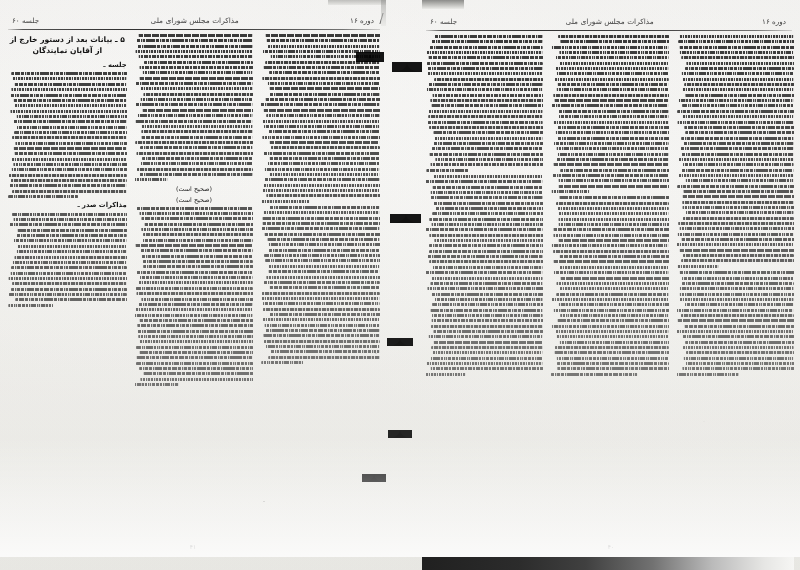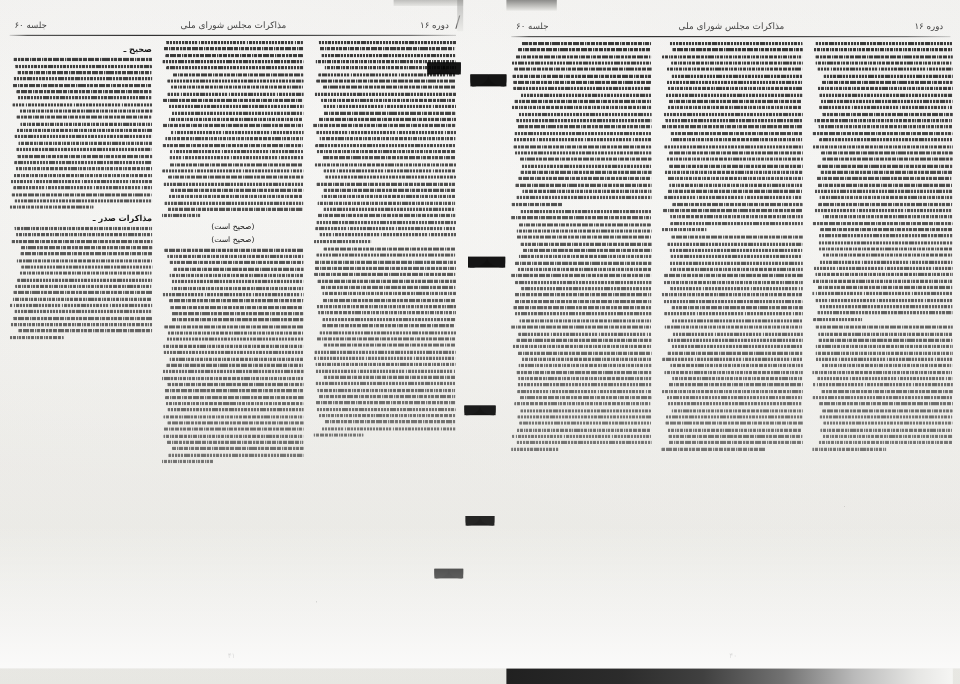--- a/index.html
+++ b/index.html
@@ -578,21 +578,25 @@
               <div class="ln v2" style="width: 96.1711%; margin-right: 0px; opacity: 0.594; transform: translateX(0.35px);"></div>
               <div class="ln v2" style="width: 98.5974%; margin-right: 0px; opacity: 0.589; transform: translateX(0.39px);"></div>
               <div class="ln v3" style="width: 98.5105%; margin-right: 0px; opacity: 0.584; transform: translateX(0.01px);"></div>
               <div class="ln v2" style="width: 96.3766%; margin-right: 0px; opacity: 0.579; transform: translateX(0.07px);"></div>
               <div class="ln v2" style="width: 92.9082%; margin-right: 0px; opacity: 0.575; transform: translateX(0.32px);"></div>
               <div class="ln" style="width: 95.756%; margin-right: 0px; opacity: 0.57; transform: translateX(0.23px);"></div>
               <div class="ln v3" style="width: 37.1936%; margin-right: auto; opacity: 0.565; transform: translateX(-0.48px);"></div>
             </div>
           </div>
         <div class="col" id="right-col-3">
-        <div class="subhead">صحیح ـ</div>
+          <div class="heading">
+            <div>۵ ـ بیانات بعد از دستور خارج از</div>
+            <div>از آقایان نمایندگان</div>
+          </div>
+        <div class="subhead">جلسه ـ</div>
             <div class="para">
               <div class="ln v2" style="width: 97.3431%; margin-right: 0px; opacity: 0.836; transform: translateX(0.12px);"></div>
               <div class="ln" style="width: 96.0966%; margin-right: 0px; opacity: 0.831; transform: translateX(-0.34px);"></div>
               <div class="ln v2" style="width: 93.9055%; margin-right: 0px; opacity: 0.827; transform: translateX(-0.55px);"></div>
               <div class="ln" style="width: 97.8728%; margin-right: 0px; opacity: 0.821; transform: translateX(0.25px);"></div>
               <div class="ln v2" style="width: 97.5694%; margin-right: 0px; opacity: 0.817; transform: translateX(-0.47px);"></div>
               <div class="ln v2" style="width: 94.9414%; margin-right: 0px; opacity: 0.811; transform: translateX(-0.54px);"></div>
               <div class="ln" style="width: 94.2072%; margin-right: 0px; opacity: 0.807; transform: translateX(-0.27px);"></div>
               <div class="ln" style="width: 98.4764%; margin-right: 0px; opacity: 0.802; transform: translateX(0.29px);"></div>
               <div class="ln v3" style="width: 93.0545%; margin-right: 0px; opacity: 0.797; transform: translateX(0.4px);"></div>

